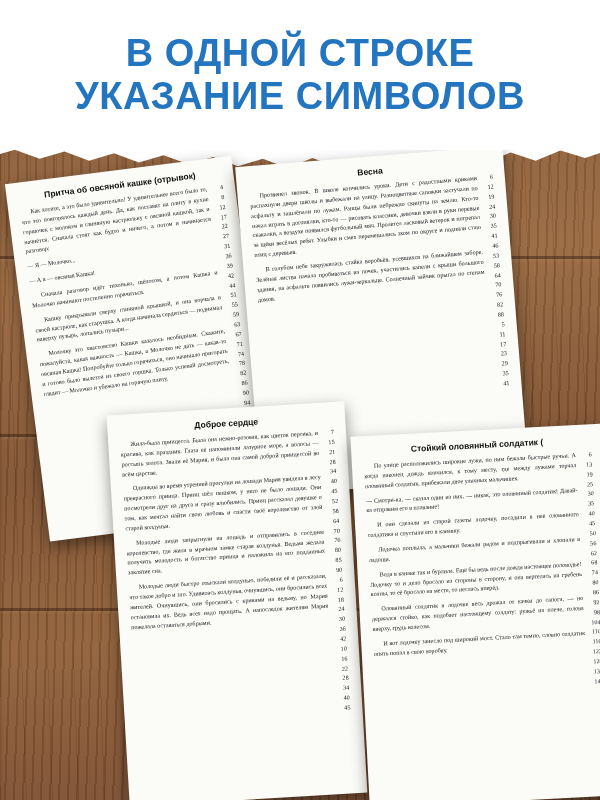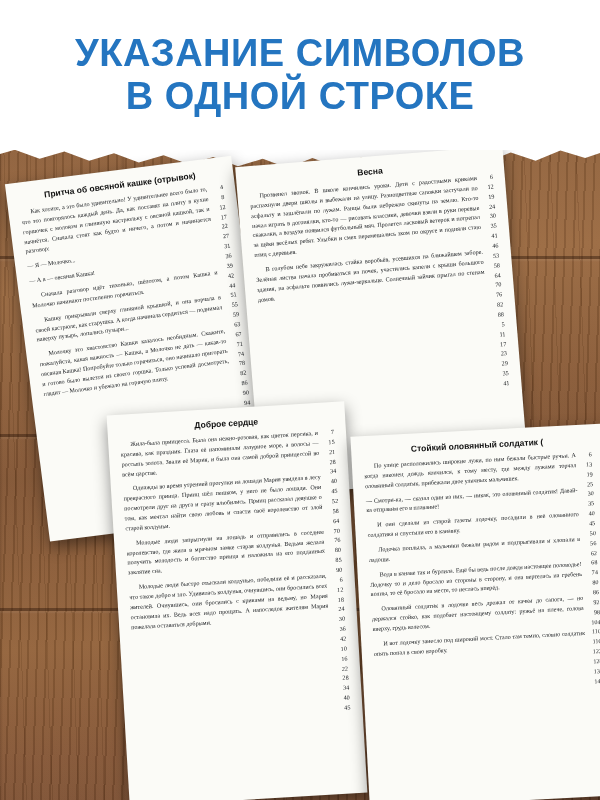--- a/index.html
+++ b/index.html
@@ -167,22 +167,22 @@
     width: 252px; height: 372px;
     transform: rotate(-3.0deg);
   }
 </style>
 </head>
 <body>
 
 <div id="root">
 
   <div class="header">
+    <div class="line">В ОДНОЙ СТРОКЕ</div>
     <div class="line">УКАЗАНИЕ СИМВОЛОВ</div>
-    <div class="line">В ОДНОЙ СТРОКЕ</div>
   </div>
 
   <div class="wood">
     <div class="plank-line" style="top:118px"></div>
     <div class="plank-line" style="top:296px"></div>
     <div class="plank-line" style="top:470px"></div>
     <div class="torn"></div>
   </div>
 
   <div class="sheet" id="sheet-oat">

